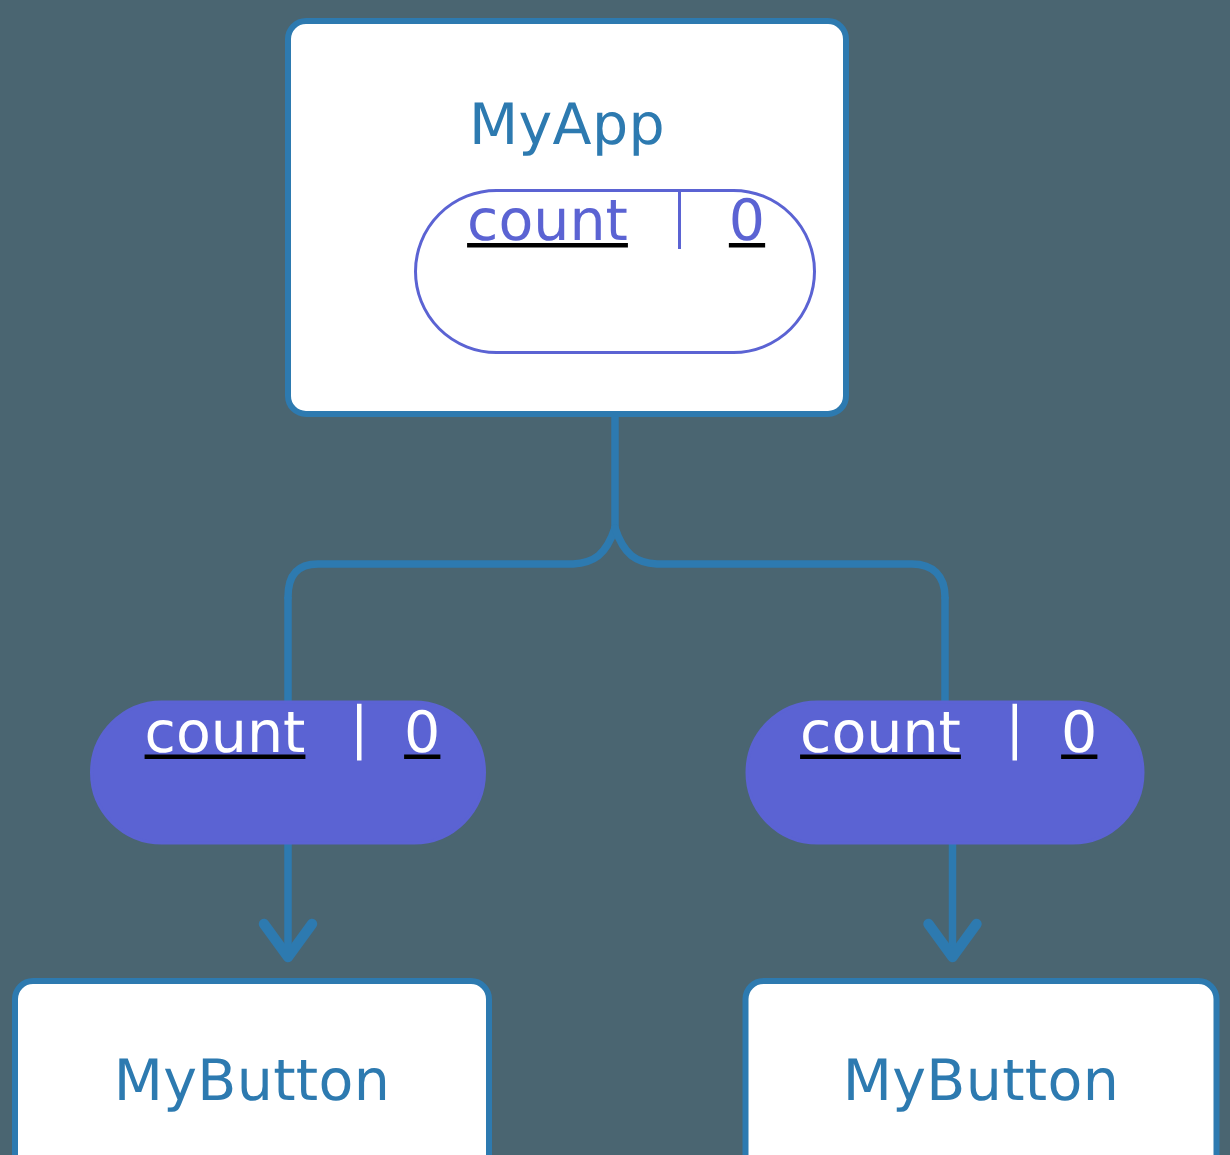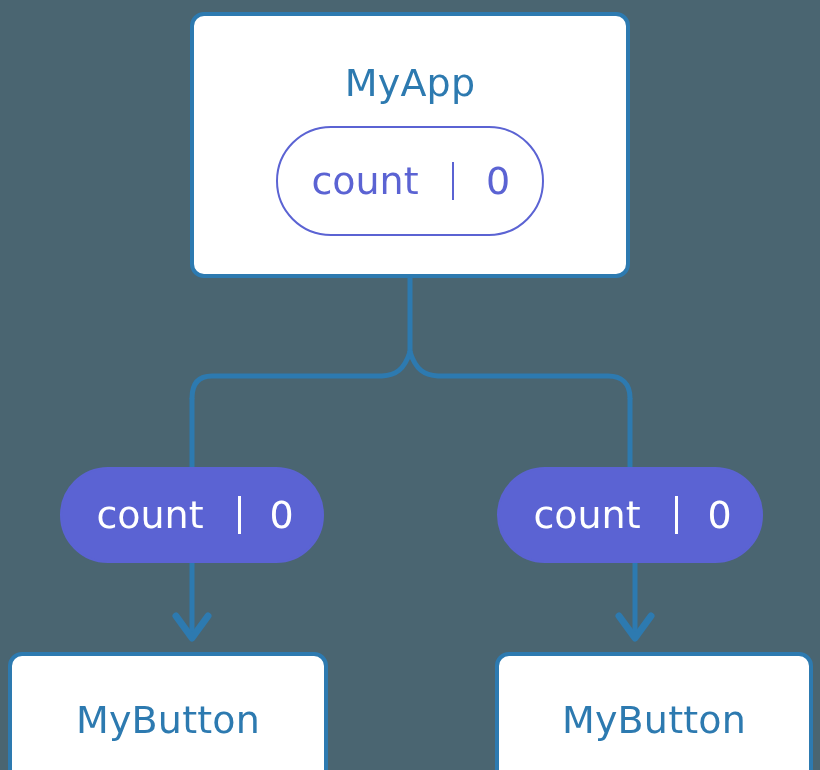--- a/index.html
+++ b/index.html
@@ -45,21 +45,21 @@
     color: #2d7ab0;
     font-size: 38px;
     letter-spacing: 0.2px;
     line-height: 1;
     white-space: nowrap;
   }
   
   #node-myapp {
     left: 190px;
     top: 12px;
-    width: 440px;
+    width: 376px;
     height: 266px;
     justify-content: flex-start;
   }
   #node-myapp .comp-title {
     margin-top: 48px;
   }
   
   .button-box {
     height: 135px;
     justify-content: center;
@@ -73,24 +73,25 @@
     left: 495px;
     top: 652px;
     width: 318px;
   }
   .button-box .comp-title {
     font-size: 38px;
   }
   
   .state-pill {
     display: flex;
-    align-items: center;
+    align-items: flex-start;
     border-radius: 999px;
     overflow: hidden;
     box-sizing: border-box;
+    text-decoration: underline;
   }
   .pill-key, .pill-val {
     display: flex;
     align-items: center;
     justify-content: center;
     font-size: 38px;
     line-height: 1;
     box-sizing: border-box;
   }
   

